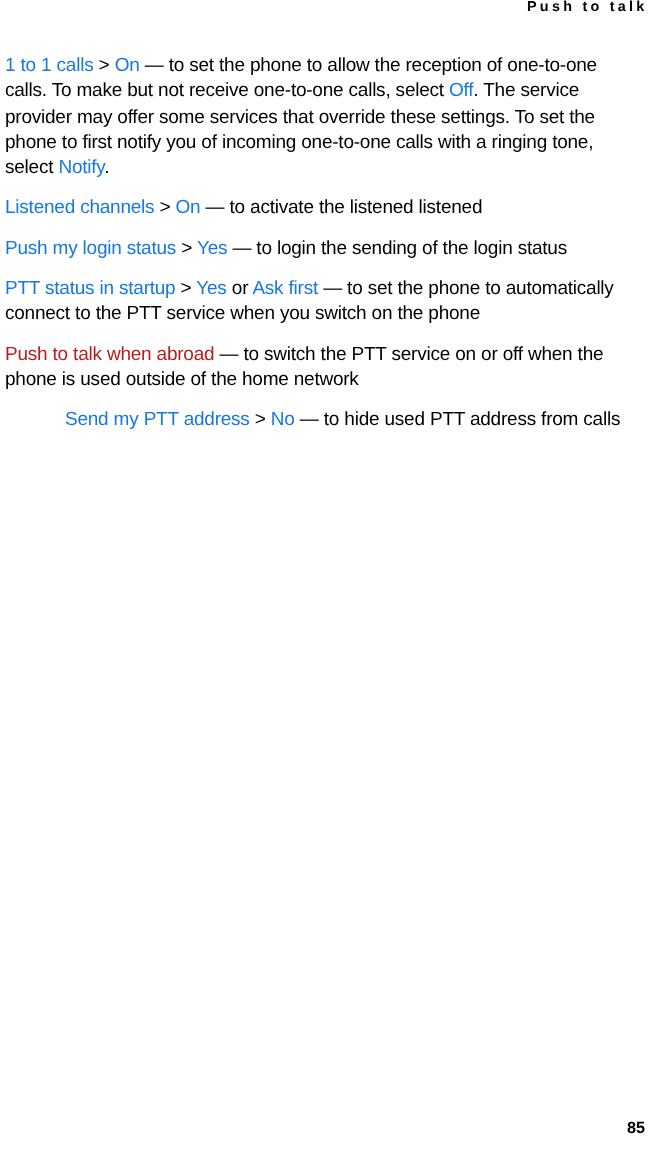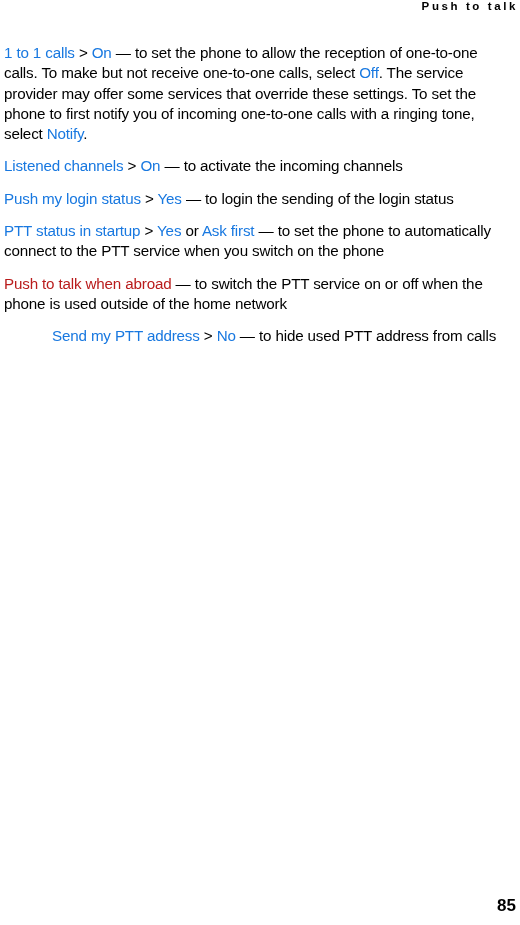--- a/index.html
+++ b/index.html
@@ -57,36 +57,36 @@
   
   .plain {
     color: #000000;
     font-style: normal;
   }
 
   
   .page-number {
     position: absolute;
     right: 4px;
-    bottom: 9px;
-    font-size: 17px;
+    bottom: 16px;
+    font-size: 13px;
     font-weight: bold;
     color: #000000;
     letter-spacing: 0px;
   }
 </style>
 </head>
 <body style="background: rgb(255, 255, 255);">
 
 <div class="running-header">Push to talk</div>
 
 <div class="content">
   <div id="paragraph-container">
       <p class="para"><span class="ui" style="color: rgb(24, 120, 224);">1 to 1 calls</span><span class="plain"> &gt; </span><span class="ui" style="color: rgb(24, 120, 224);">On</span><span class="plain"> — to set the phone to allow the reception of one-to-one calls. To make but not receive one-to-one calls, select </span><span class="ui" style="color: rgb(24, 120, 224);">Off</span><span class="plain">. The service provider may offer some services that override these settings. To set the phone to first notify you of incoming one-to-one calls with a ringing tone, select </span><span class="ui" style="color: rgb(24, 120, 224);">Notify</span><span class="plain">.</span></p>
-      <p class="para"><span class="ui" style="color: rgb(24, 120, 224);">Listened channels</span><span class="plain"> &gt; </span><span class="ui" style="color: rgb(24, 120, 224);">On</span><span class="plain"> — to activate the incoming channels</span></p>
+      <p class="para"><span class="ui" style="color: rgb(24, 120, 224);">Listened channels</span><span class="plain"> &gt; </span><span class="ui" style="color: rgb(24, 120, 224);">On</span><span class="plain"> — to activate the listened listened</span></p>
       <p class="para"><span class="ui" style="color: rgb(24, 120, 224);">Push my login status</span><span class="plain"> &gt; </span><span class="ui" style="color: rgb(24, 120, 224);">Yes</span><span class="plain"> — to login the sending of the login status</span></p>
       <p class="para"><span class="ui" style="color: rgb(24, 120, 224);">PTT status in startup</span><span class="plain"> &gt; </span><span class="ui" style="color: rgb(24, 120, 224);">Yes</span><span class="plain"> or </span><span class="ui" style="color: rgb(24, 120, 224);">Ask first</span><span class="plain"> — to set the phone to automatically connect to the PTT service when you switch on the phone</span></p>
       <p class="para"><span class="ui" style="color: #b91c1c;">Push to talk when abroad</span><span class="plain"> — to switch the PTT service on or off when the phone is used outside of the home network</span></p>
       <p class="para"><span class="ui" style="color: rgb(24, 120, 224); margin-left: 48px;">Send my PTT address</span><span class="plain"> &gt; </span><span class="ui" style="color: rgb(24, 120, 224);">No</span><span class="plain"> — to hide used PTT address from calls</span></p>
     </div>
 </div>
 
 <div class="page-number">85</div>
 
 </body></html>

